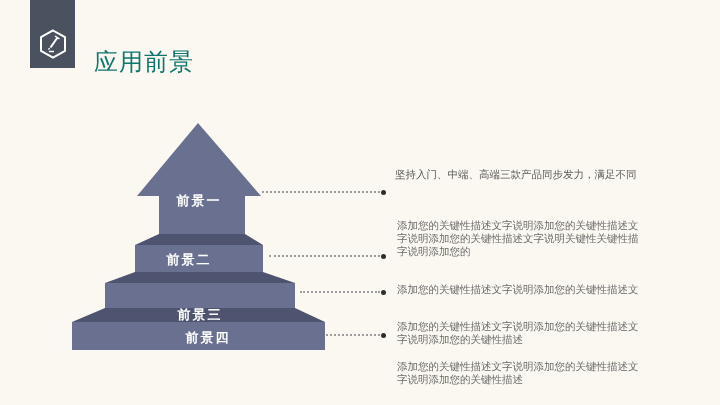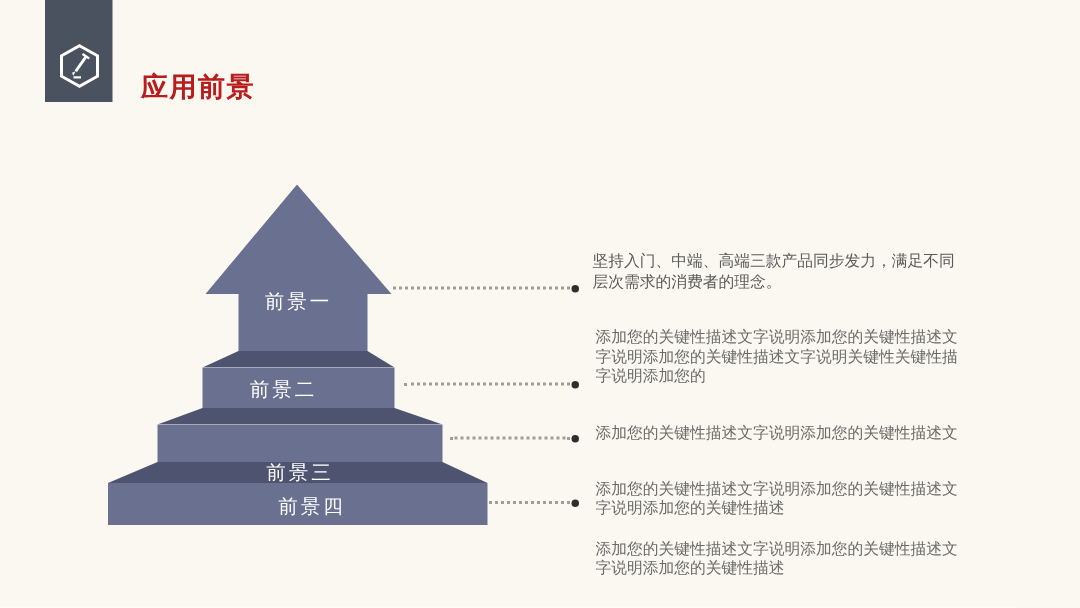--- a/index.html
+++ b/index.html
@@ -14,40 +14,40 @@
   .logo-block{
     position:absolute;left:30px;top:0;width:45px;height:68px;
     background:#4a525f;
     display:flex;align-items:flex-end;justify-content:center;
     padding-bottom:9px;box-sizing:border-box;
   }
   .logo-block svg{display:block;}
   
   .page-title{
     position:absolute;left:94px;top:46px;
-    font-size:18px;font-weight:bold;color:#b91c1c;letter-spacing:1px;
+    font-size:24px;font-weight:normal;color:#0f766e;letter-spacing:1px;
   }
   
   .shape{position:absolute;}
   .arrow{
     left:137px;top:123px;width:124px;height:111px;background:#6a7190;
     clip-path:polygon(61px 0,124px 73px,108px 73px,108px 111px,22px 111px,22px 73px,0 73px);
   }
   .step-top{background:#4e546f;}
   .s2t{left:135px;top:234px;width:128px;height:11px;
     clip-path:polygon(24px 0,110px 0,128px 11px,0 11px);}
   .s2f{left:135px;top:245px;width:128px;height:27px;background:#6a7190;}
   .s3t{left:105px;top:272px;width:190px;height:11px;
     clip-path:polygon(30px 0,158px 0,190px 11px,0 11px);}
   .s3f{left:105px;top:283px;width:190px;height:25px;background:#6a7190;}
   .s4t{left:72px;top:308px;width:253px;height:14px;
     clip-path:polygon(33px 0,223px 0,253px 14px,0 14px);}
   .s4f{left:72px;top:322px;width:253px;height:28px;background:#6a7190;}
   .level-label{
-    position:absolute;color:#ffffff;font-weight:normal;font-size:13px;
+    position:absolute;color:#ffffff;font-weight:bold;font-size:13px;
     letter-spacing:2px;text-align:center;
   }
   .ll1{left:137px;top:192px;width:124px;}
   .ll2{left:135px;top:251px;width:108px;}
   .ll3{left:105px;top:280px;width:190px;margin-top:26px;}
   .ll4{left:72px;top:329px;width:272px;}
   
   .connector{
     position:absolute;height:0;border-top:2px dotted #9d9d9d;
   }
@@ -110,21 +110,20 @@
   <div class="level-label ll3">前景三</div>
   <div class="level-label ll4">前景四</div>
 
   <div class="connector c1"></div>
   <div class="connector c2"></div>
   <div class="connector c3"></div>
   <div class="connector c4"></div>
 
   <div class="desc-body">
     <span class="line">坚持入门、中端、高端三款产品同步发力，满足不同</span>
-    <span class="line">层次需求的消费者的理念。</span>
   </div>
 
   <div class="bullet b1">
     <span class="line">添加您的关键性描述文字说明添加您的关键性描述文</span>
     <span class="line">字说明添加您的关键性描述文字说明关键性关键性描</span>
     <span class="line">字说明添加您的</span>
   </div>
   <div class="bullet b2">
     <span class="line">添加您的关键性描述文字说明添加您的关键性描述文</span>
   </div>

